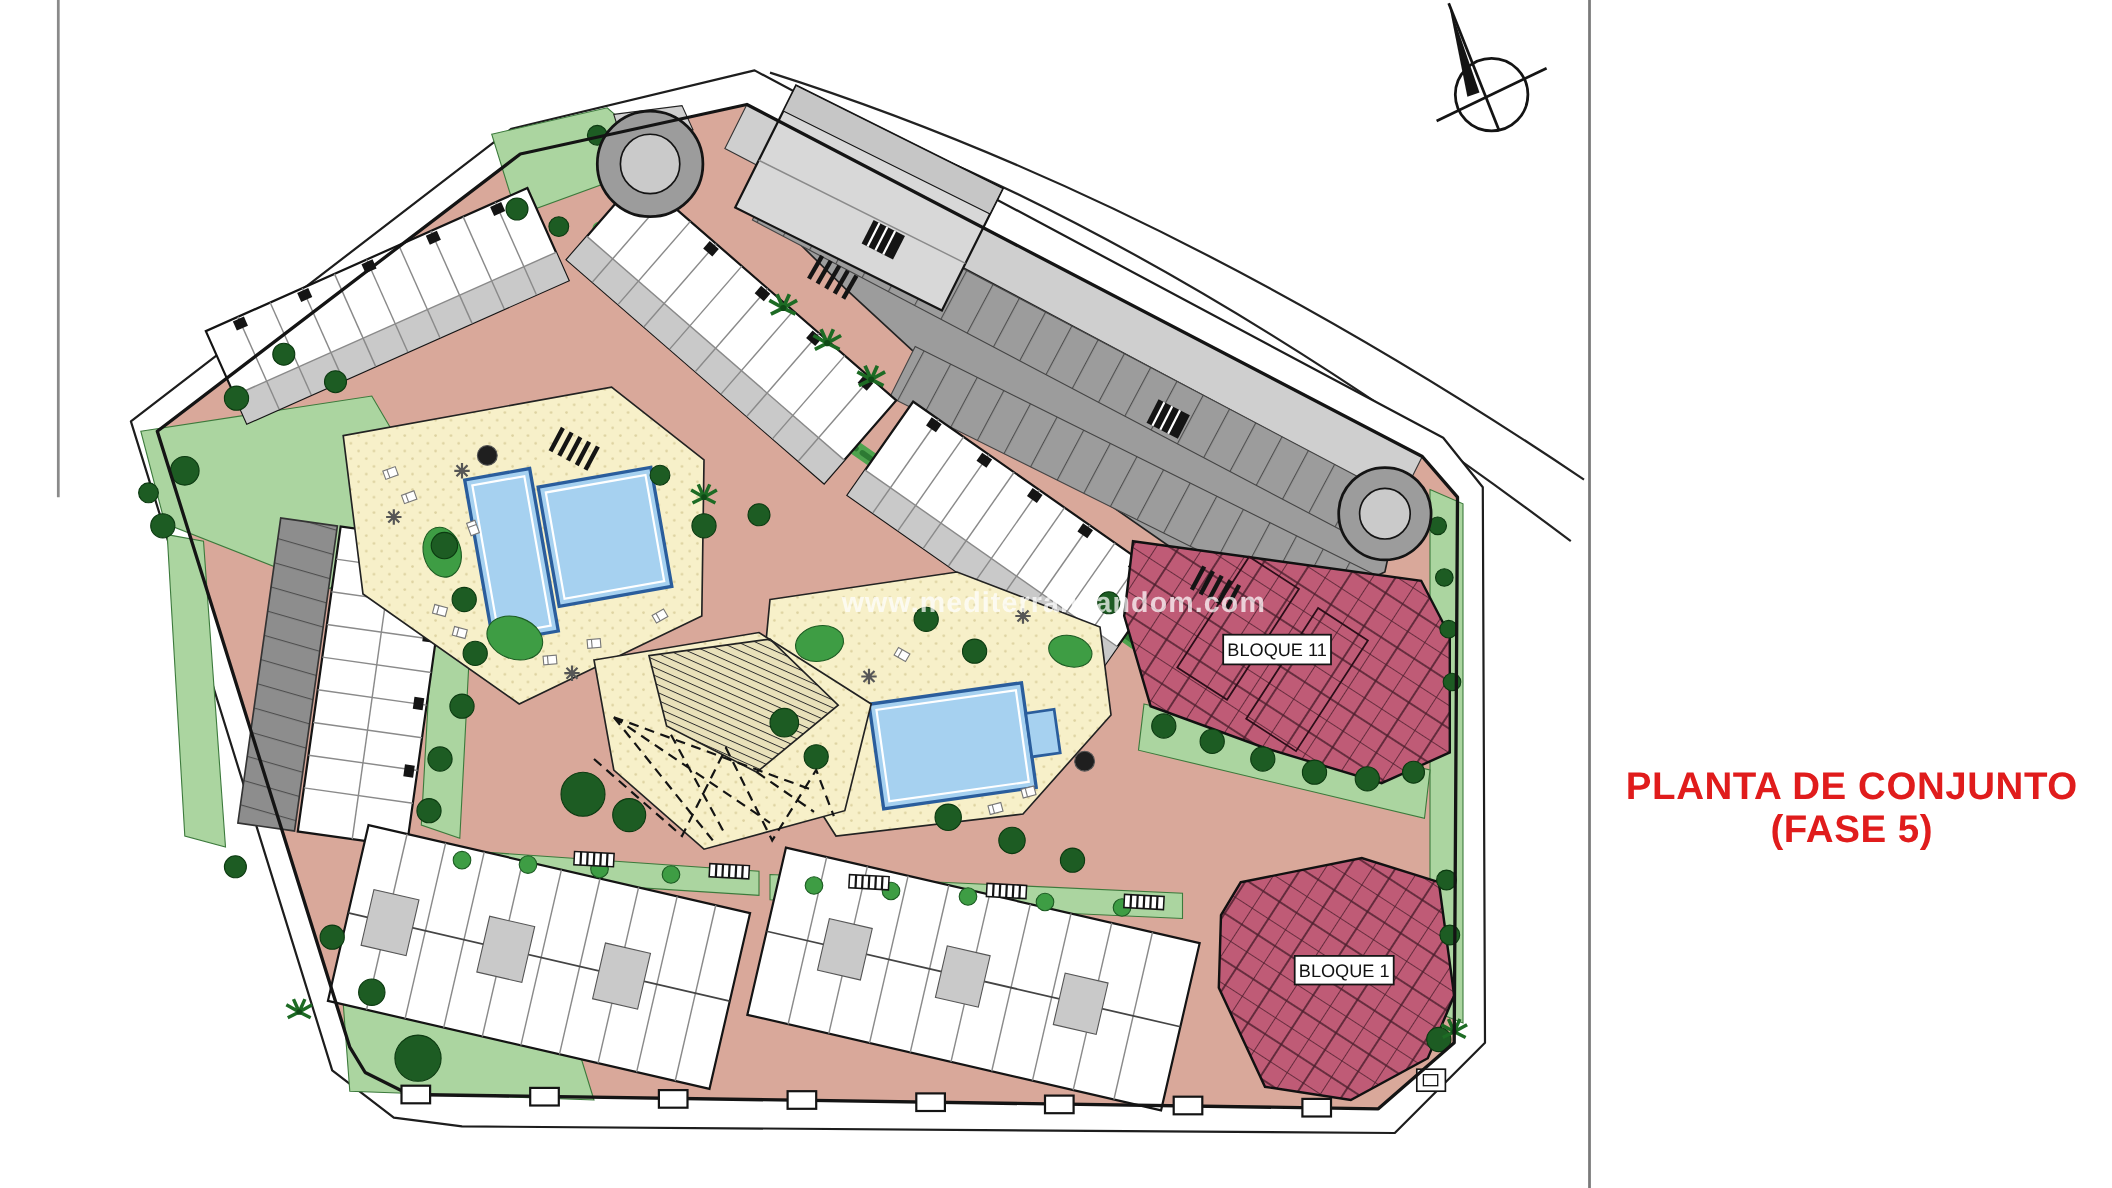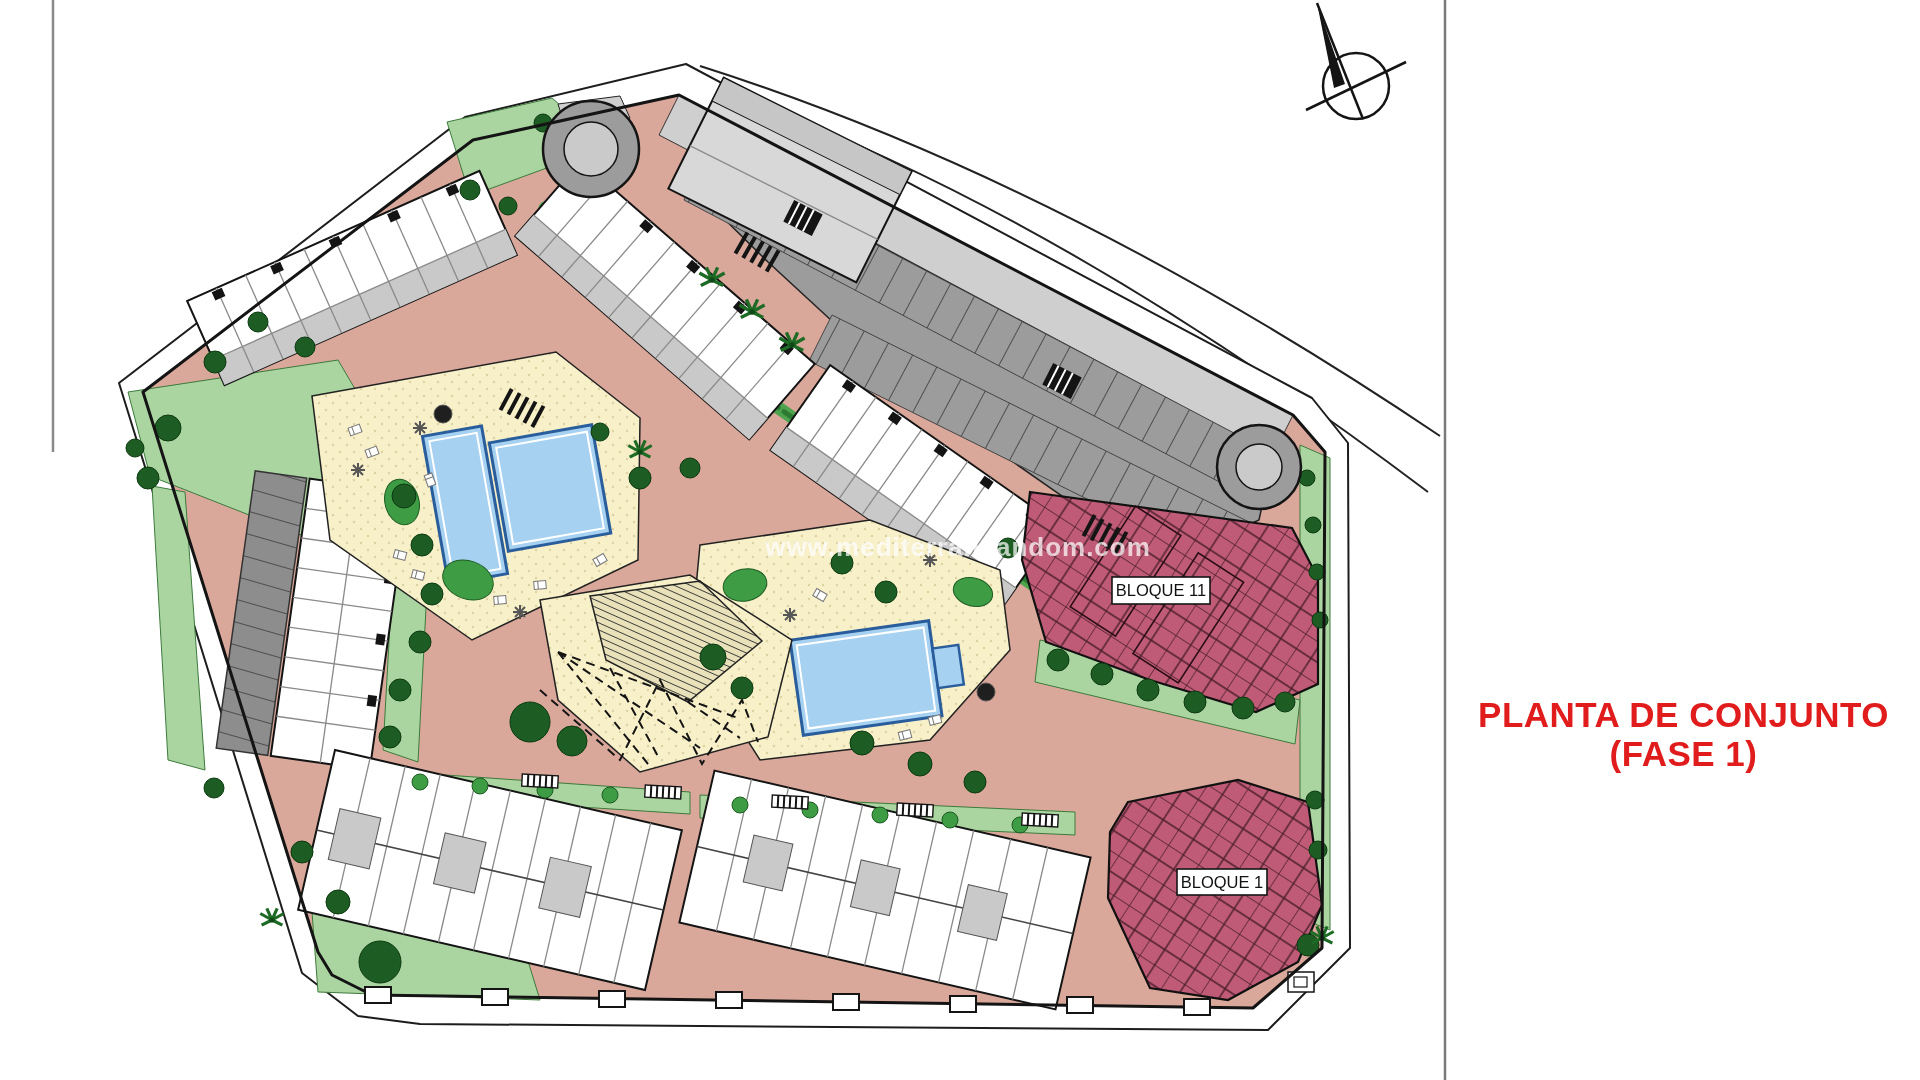--- a/index.html
+++ b/index.html
@@ -441,16 +441,16 @@
   <g>
     <circle cx="1356" cy="86" r="33" fill="none" stroke="#141414" stroke-width="2.5"></circle>
     <line x1="1306" y1="110" x2="1406" y2="62" stroke="#141414" stroke-width="2.5"></line>
     <polygon points="1317,3 1345,84 1334,88" fill="#141414"></polygon>
     <line x1="1317" y1="3" x2="1363" y2="119" stroke="#141414" stroke-width="2.5"></line>
   </g>
 </svg>
 
 <div id="title-block">
   <div>PLANTA DE CONJUNTO</div>
-  <div>(FASE 1)</div>
+  <div>(FASE 5)</div>
 </div>
 
 </div>
 
 </body></html>

